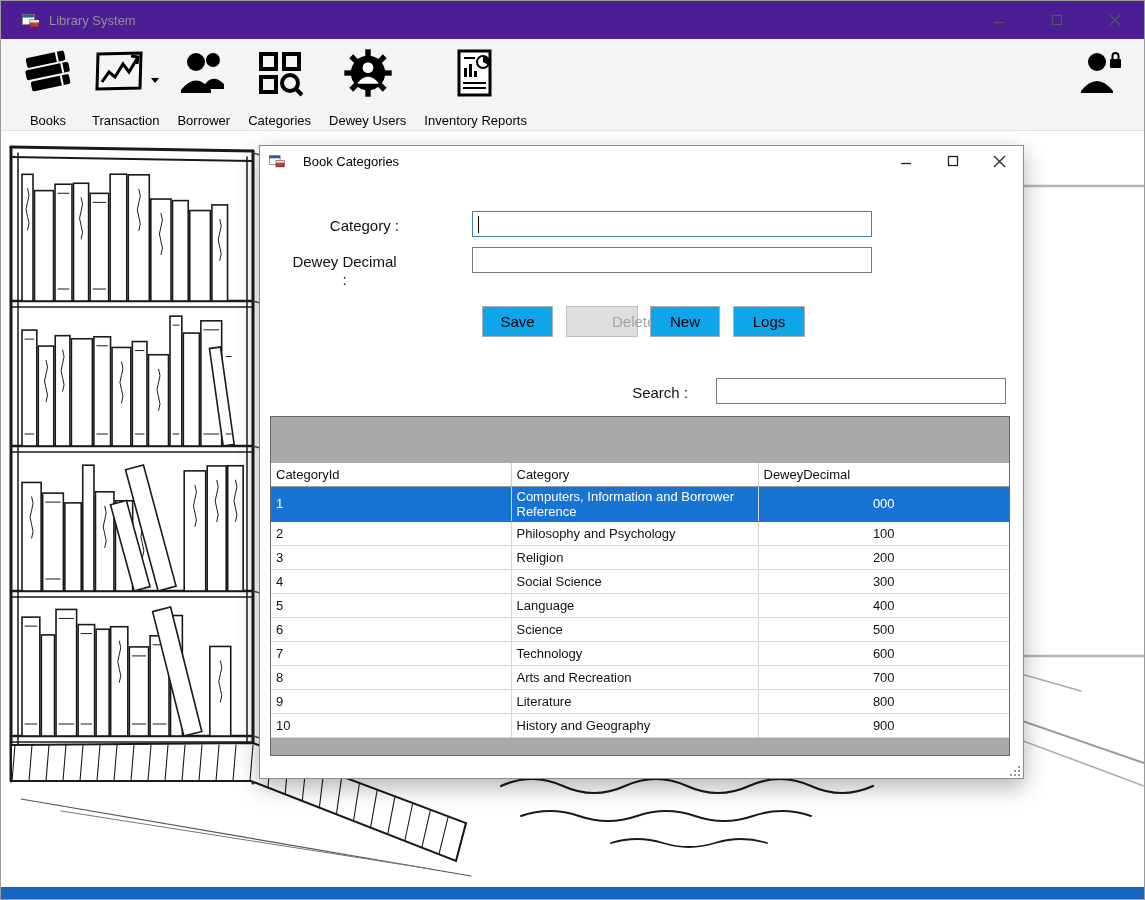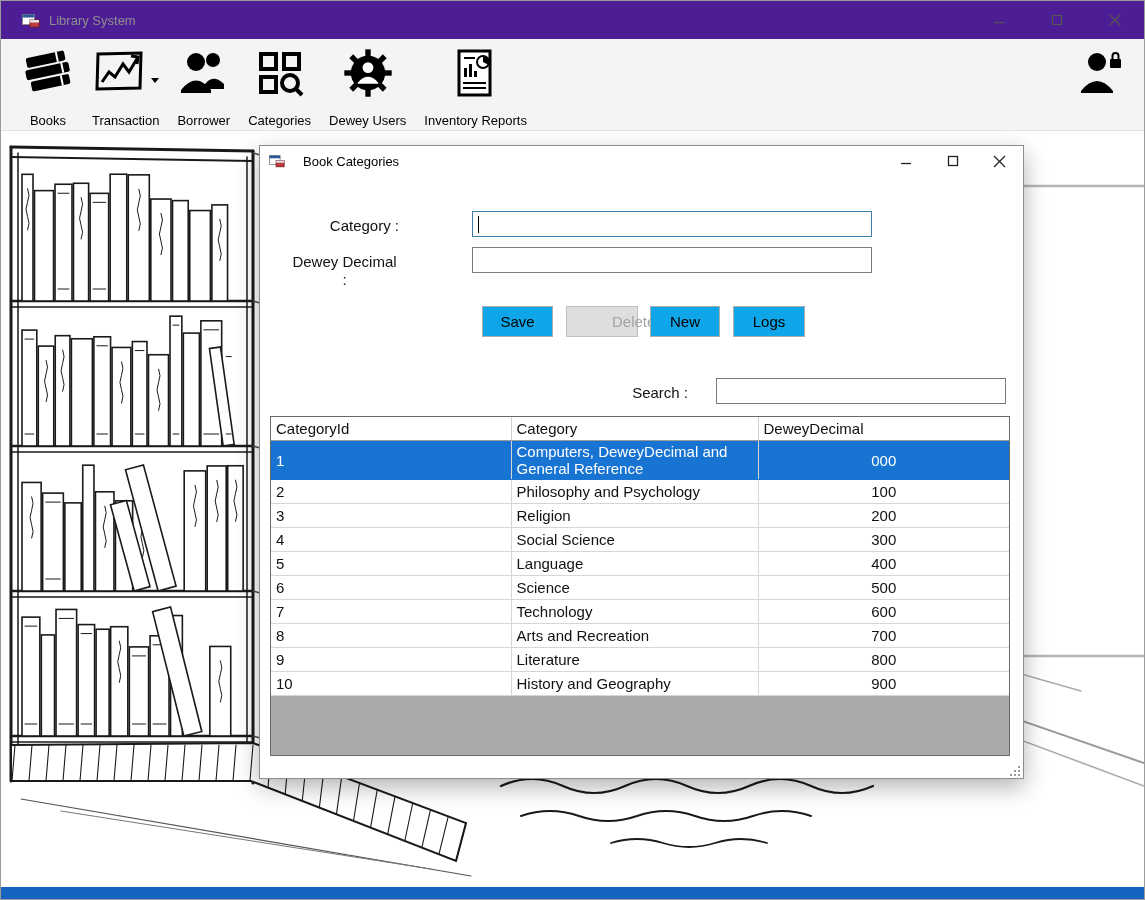--- a/index.html
+++ b/index.html
@@ -74,21 +74,21 @@
   .btn-delete { left:306px; top:160px; width:72px; }
   .btn-new    { left:390px; top:160px; width:70px; }
   .btn-close  { left:473px; top:160px; width:72px; }
   .btn.disabled { color:#a3a3a3; border-color:#bfbfbf; background:#dedede; cursor:default;padding-left:45px; }
 
   
   .grid {
     position:absolute; left:10px; top:270px; width:740px; height:340px;
     background:#a9a9a9; border:1px solid #696969; overflow:hidden;
   }
-  .grid table { border-collapse:collapse; table-layout:fixed; background:#fff; width:738px; font-size:15px; }
+  .grid table { border-collapse:collapse; table-layout:fixed; background:#fff; width:738px; font-size:13px;margin-top:46px; }
   .grid th {
     text-align:left; font-weight:normal; color:#111; background:#fff;
     padding:3px 5px; height:23px;
     border-right:1px solid #cfcfcf; border-bottom:1px solid #9c9c9c;
   }
   .grid th:last-child { border-right:none; }
   .grid td {
     padding:2px 5px; height:24px; color:#111; background:#fff;
     border-right:1px solid #d6d6d6; border-bottom:1px solid #d6d6d6;
     overflow:hidden; cursor:default;
@@ -469,21 +469,21 @@
           <thead>
               <tr>
                 <th>CategoryId</th>
                 <th>Category</th>
                 <th>DeweyDecimal</th>
               </tr>
             </thead>
           <tbody>
               <tr class="selected">
                 <td>1</td>
-                <td>Computers, DeweyDecimal and General Reference</td>
+                <td>Computers, Information and Borrower Reference</td>
                 <td>000</td>
               </tr>
               <tr>
                 <td>2</td>
                 <td>Philosophy and Psychology</td>
                 <td>100</td>
               </tr>
               <tr>
                 <td>3</td>
                 <td>Religion</td>

